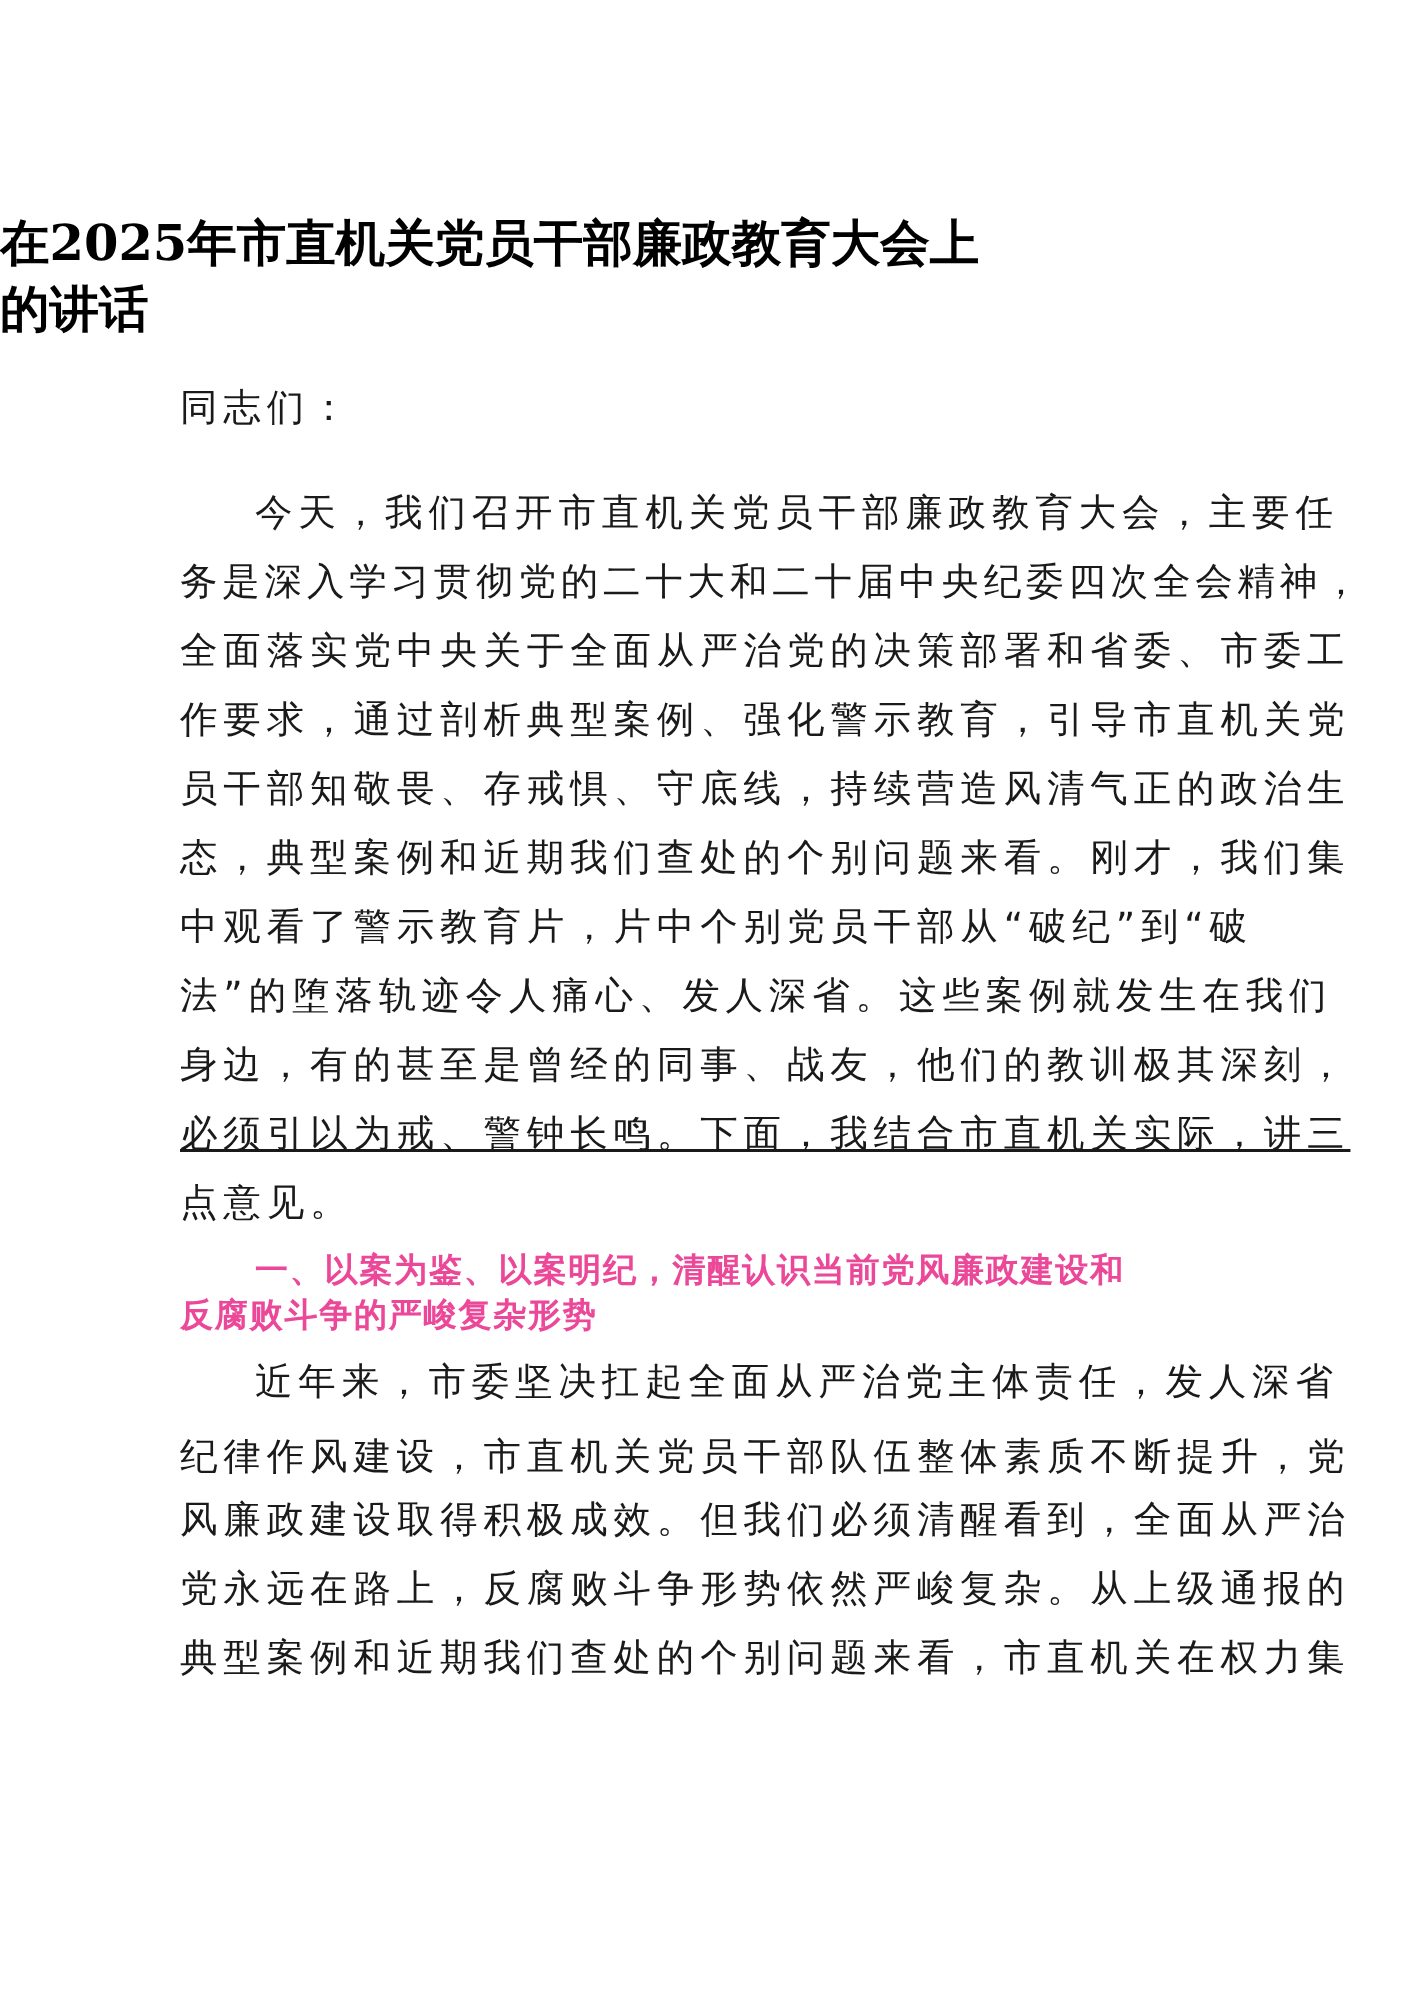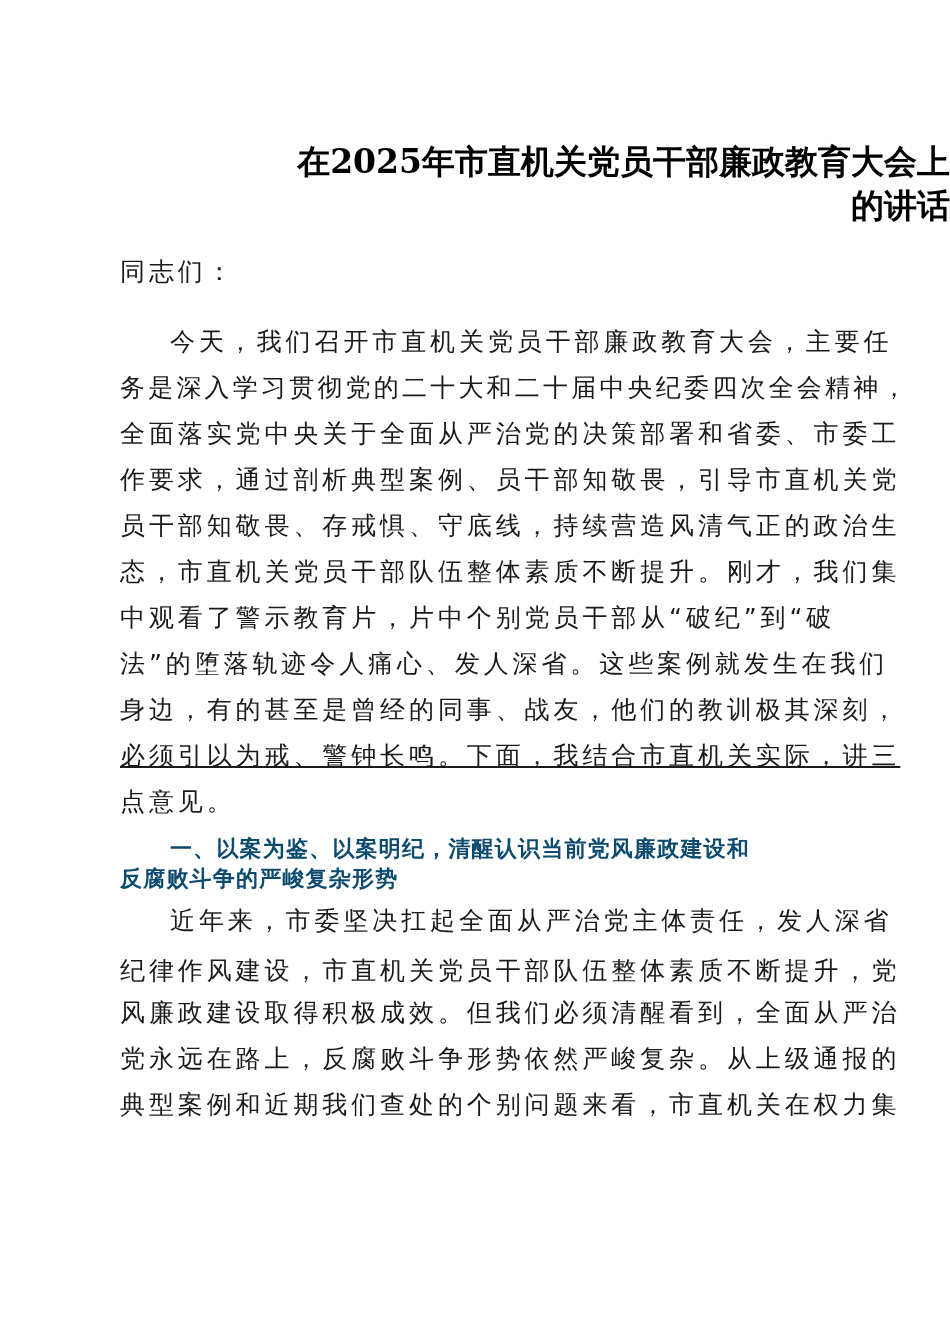--- a/index.html
+++ b/index.html
@@ -17,21 +17,21 @@
   .page {
     position: absolute;
     left: 0; top: 0;
     width: 950px; height: 1344px;
     background: #ffffff;
   }
   .title {
     position: absolute;
     left: 0;
     width: 950px;
-    text-align: right;
+    text-align: left;
     font-family: "DejaVu Serif", "Liberation Serif", serif;
     font-weight: bold;
     font-size: 33px;
     line-height: 44px;
     color: #000000;
     letter-spacing: 0px;
   }
   .title-line-1 { top: 140px; }
   .title-line-2 { top: 184px; }
 
@@ -42,43 +42,43 @@
     font-family: "DejaVu Sans", "Liberation Sans", sans-serif;
     font-size: 25px;
     line-height: 30px;
     letter-spacing: 3.9px;
     white-space: nowrap;
     color: #1a1a1a;
     font-weight: normal;
   }
   .line.indent { left: 170px; }
   .line.heading {
-    font-family: Liberation Serif, serif;
+    font-family: Liberation Mono, monospace;
     font-weight: bold;
     letter-spacing: 1.2px;
     font-size: 22px;
-    color: #0c4a6e;
+    color: #ec4899;
   }
 </style>
 </head>
 <body>
 
 <div class="page">
 
   <div class="title title-line-1">在2025年市直机关党员干部廉政教育大会上</div>
   <div class="title title-line-2">的讲话</div>
 
   <div class="line" style="top:257px;">同志们：</div>
 
   <div class="line indent" style="top:327px;">今天，我们召开市直机关党员干部廉政教育大会，主要任</div>
   <div class="line" style="top:373px; letter-spacing:3.2px;">务是深入学习贯彻党的二十大和二十届中央纪委四次全会精神，</div>
   <div class="line" style="top:419px;">全面落实党中央关于全面从严治党的决策部署和省委、市委工</div>
-  <div class="line" style="top:465px;">作要求，通过剖析典型案例、员干部知敬畏，引导市直机关党</div>
+  <div class="line" style="top:465px;">作要求，通过剖析典型案例、强化警示教育，引导市直机关党</div>
   <div class="line" style="top:511px;">员干部知敬畏、存戒惧、守底线，持续营造风清气正的政治生</div>
-  <div class="line" style="top:557px;">态，市直机关党员干部队伍整体素质不断提升。刚才，我们集</div>
+  <div class="line" style="top:557px;">态，典型案例和近期我们查处的个别问题来看。刚才，我们集</div>
   <div class="line" style="top:603px;">中观看了警示教育片，片中个别党员干部从“破纪”到“破</div>
   <div class="line" style="top:649px;">法”的堕落轨迹令人痛心、发人深省。这些案例就发生在我们</div>
   <div class="line" style="top:695px;">身边，有的甚至是曾经的同事、战友，他们的教训极其深刻，</div>
   <div class="line" style="top:741px;text-decoration:underline;">必须引以为戒、警钟长鸣。下面，我结合市直机关实际，讲三</div>
   <div class="line" style="top:787px;">点意见。</div>
 
   <div class="line indent heading" style="top:834px;">一、以案为鉴、以案明纪，清醒认识当前党风廉政建设和</div>
   <div class="line heading" style="top:864px;">反腐败斗争的严峻复杂形势</div>
 
   <div class="line indent" style="top:906px;">近年来，市委坚决扛起全面从严治党主体责任，发人深省</div>

